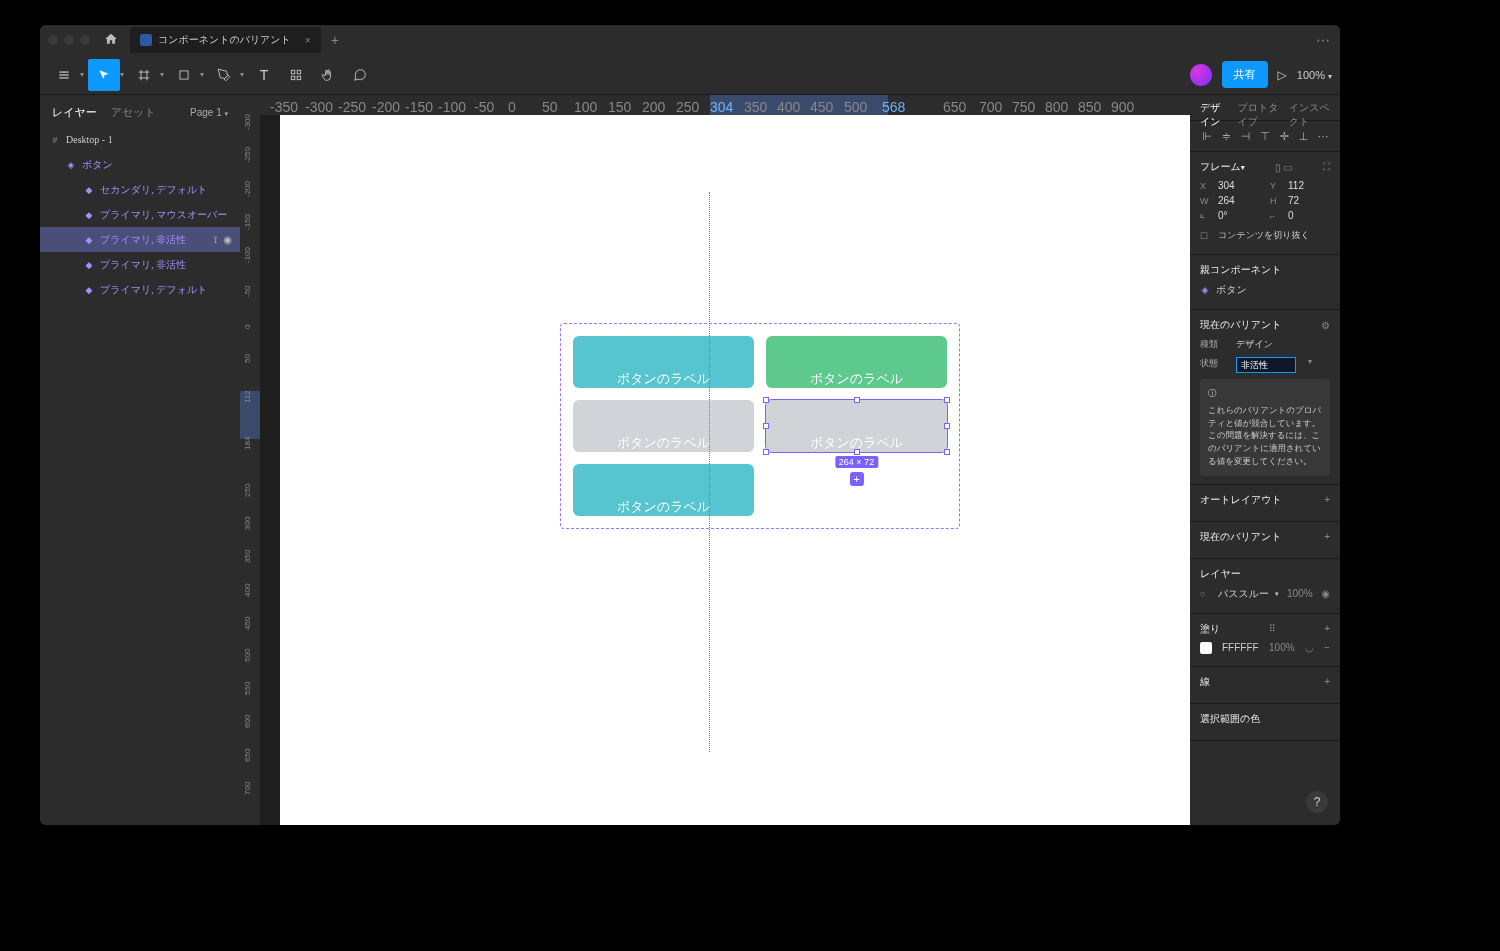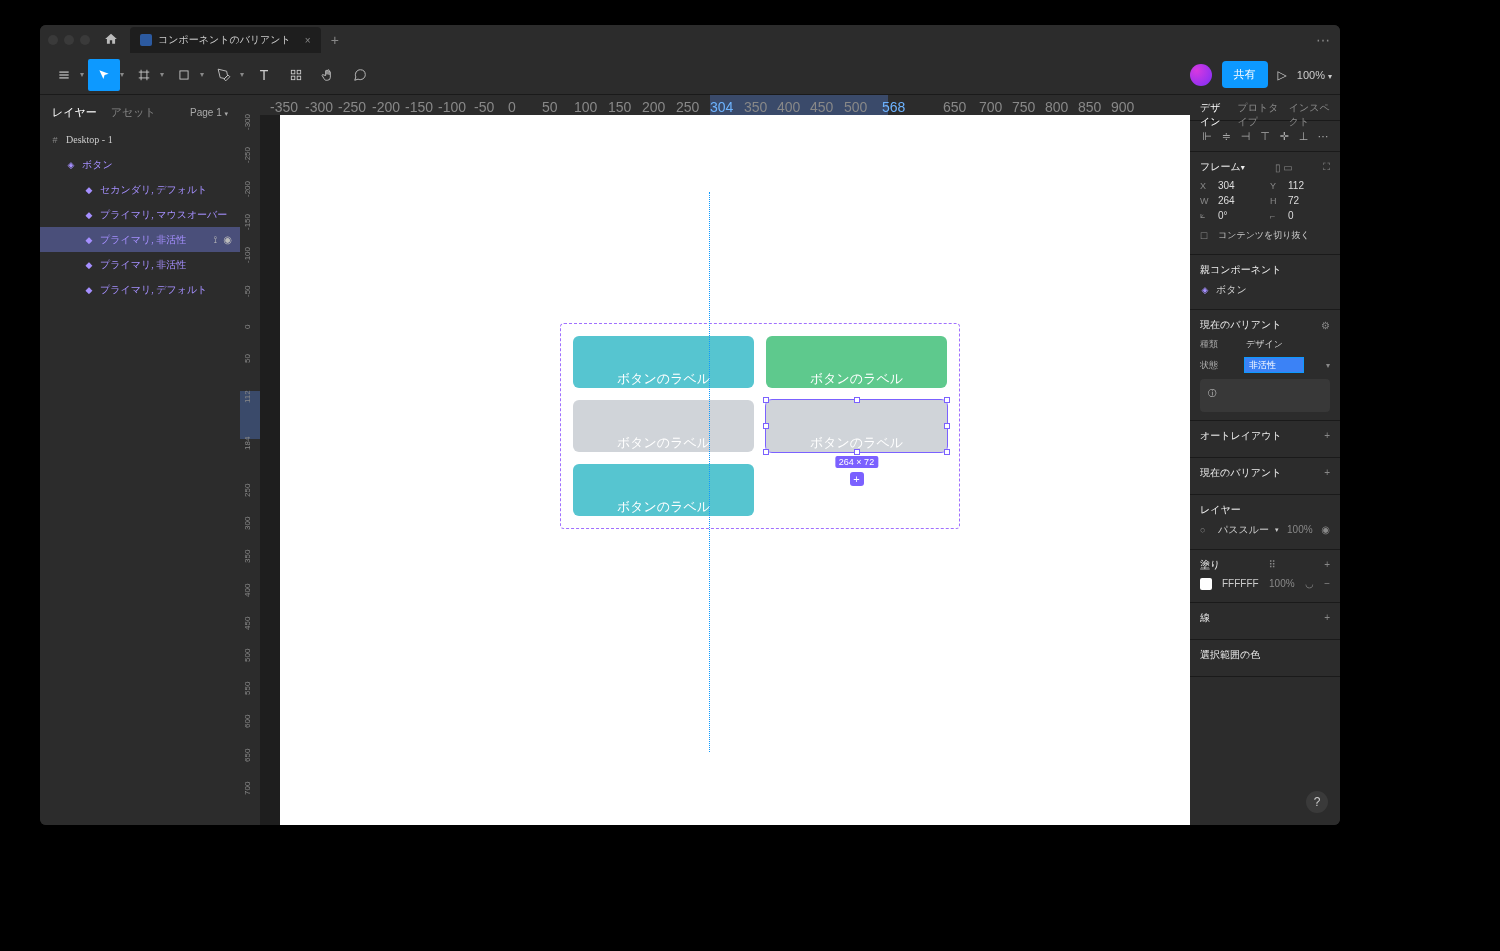--- a/index.html
+++ b/index.html
@@ -86,24 +86,24 @@
 .r-tab.active { color: #fff; font-weight: 500; }
 .align-row { display: flex; justify-content: space-between; padding: 8px 10px; border-bottom: 1px solid #1a1a1a; }
 .align-row span { width: 14px; height: 14px; display: inline-flex; align-items: center; justify-content: center; color: #aaa; font-size: 11px; }
 .section { padding: 8px 10px; border-bottom: 1px solid #1a1a1a; }
 .sec-title { font-size: 10px; font-weight: 500; margin-bottom: 6px; color: #eee; display: flex; align-items: center; justify-content: space-between; }
 .kv { display: flex; gap: 6px; margin-bottom: 4px; align-items: center; }
 .kv label { width: 12px; color: #888; font-size: 9px; }
 .kv .val { width: 42px; font-size: 10px; color: #ddd; }
 .kv-row { display: flex; gap: 10px; }
 .mini-ic { color: #888; font-size: 10px; margin-left: auto; }
-.variant-row { display: flex; align-items: center; margin-bottom: 6px; gap: 18px; }
+.variant-row { display: flex; align-items: flex-start; margin-bottom: 6px; gap: 8px; }
 .variant-row label { width: 28px; color: #aaa; font-size: 9px; }
 .variant-val { font-size: 9px; color: #ddd; }
-.variant-input { background: #3b82f6; border: 1px solid #0d99ff; padding: 2px 4px; width: 60px; color: #fff; font-size: 9px; }
+.variant-input { background: #0f172a; border: 1px solid #0d99ff; padding: 2px 4px; width: 60px; color: #fff; font-size: 9px; }
 .warn-box { background: #383838; padding: 8px; border-radius: 4px; font-size: 8.5px; color: #ccc; line-height: 1.5; }
 .warn-box .wicon { display: block; margin-bottom: 4px; }
 .constraint-box { width: 50px; height: 50px; border: 1px solid #555; position: relative; margin-right: 8px; display: inline-block; }
 .constraint-box::before { content: ''; position: absolute; inset: 16px; border: 1px solid #888; }
 .swatch { width: 12px; height: 12px; background: #fff; display: inline-block; border-radius: 2px; vertical-align: middle; margin-right: 4px; }
 .right::-webkit-scrollbar { width: 0; }
 .help-btn { position: absolute; right: 12px; bottom: 12px; width: 22px; height: 22px; border-radius: 50%; background: #3a3a3a; color: #ccc; display: flex; align-items: center; justify-content: center; font-size: 12px; }
 </style>
 </head>
 <body>
@@ -395,21 +395,21 @@
           </div>
         <div class="variant-row">
             <label>種類</label>
             <span class="variant-val">デザイン</span>
           </div>
         <div class="variant-row">
             <label>状態</label>
             <input class="variant-input" value="非活性" style="">
             <span style="font-size:8px;margin-left:4px;color:#888">▾</span>
           </div>
-        <div class="warn-box"><span class="wicon">ⓘ</span></div>
+        <div class="warn-box"><span class="wicon">ⓘ</span><span>これらのバリアントのプロパティと値が競合しています。この問題を解決するには、このバリアントに適用されている値を変更してください。</span></div>
       </div>
       <div class="section">
         <div class="sec-title">
             <span>オートレイアウト</span>
             <span class="mini-ic">+</span>
           </div>
       </div>
       <div class="section">
         <div class="sec-title">
             <span>現在のバリアント</span>

